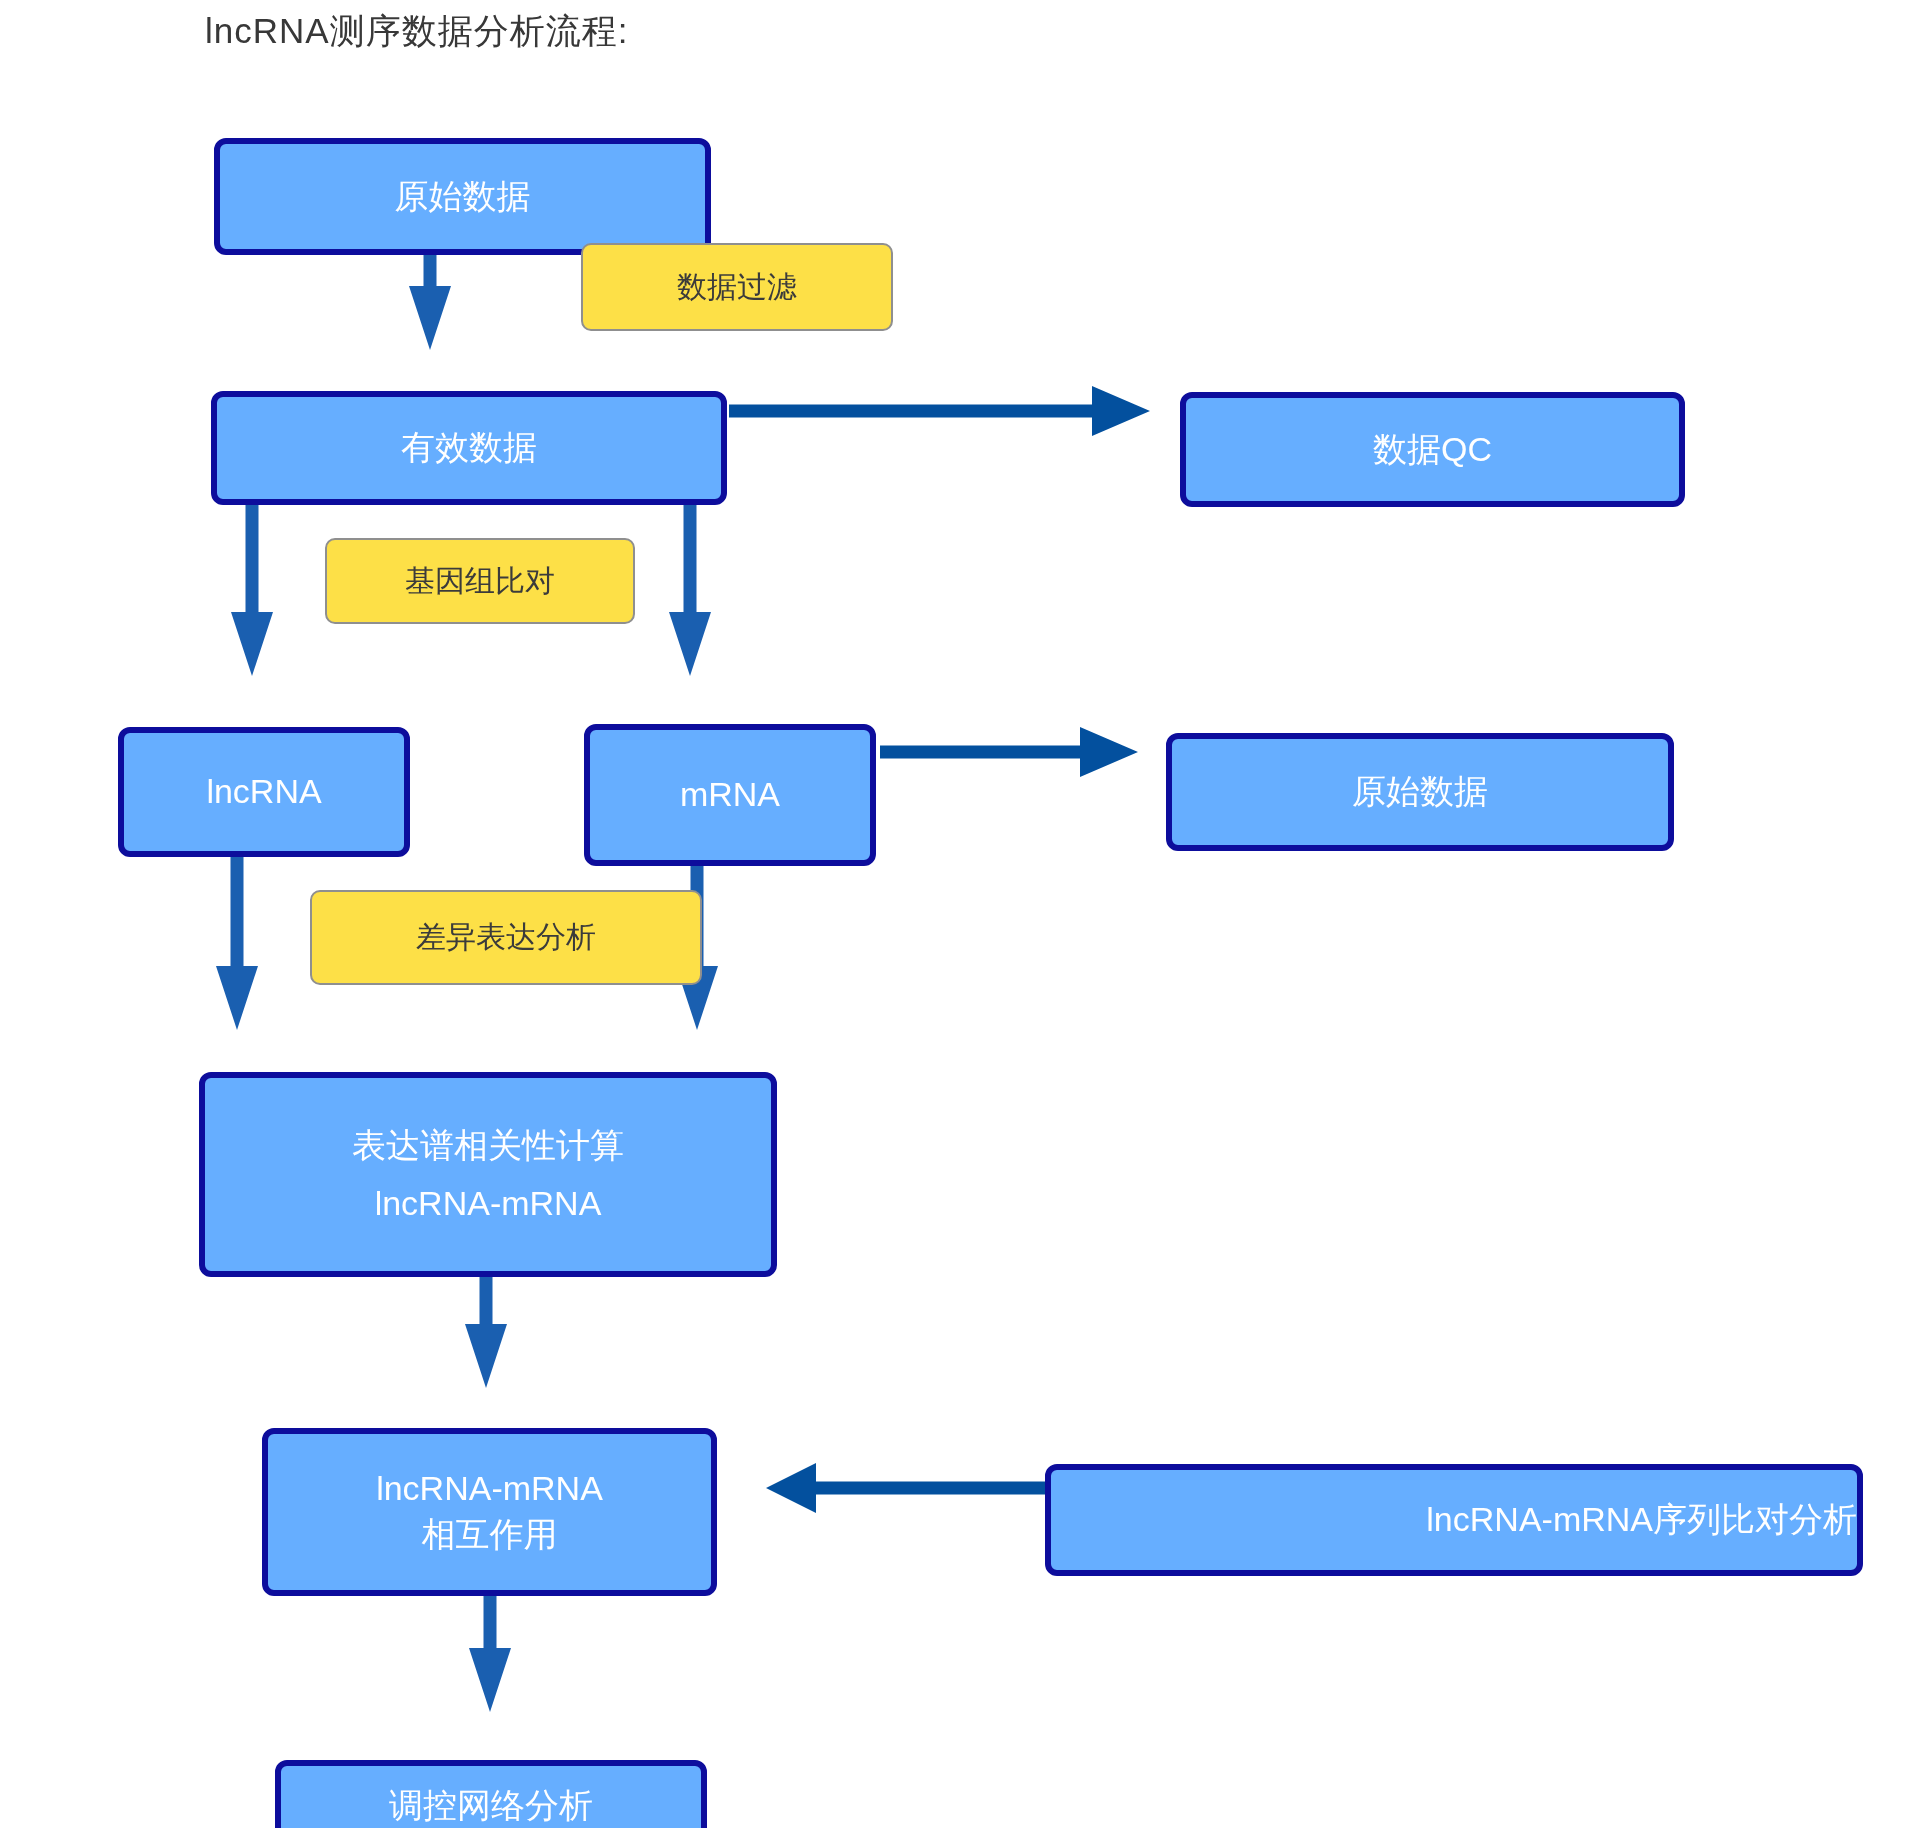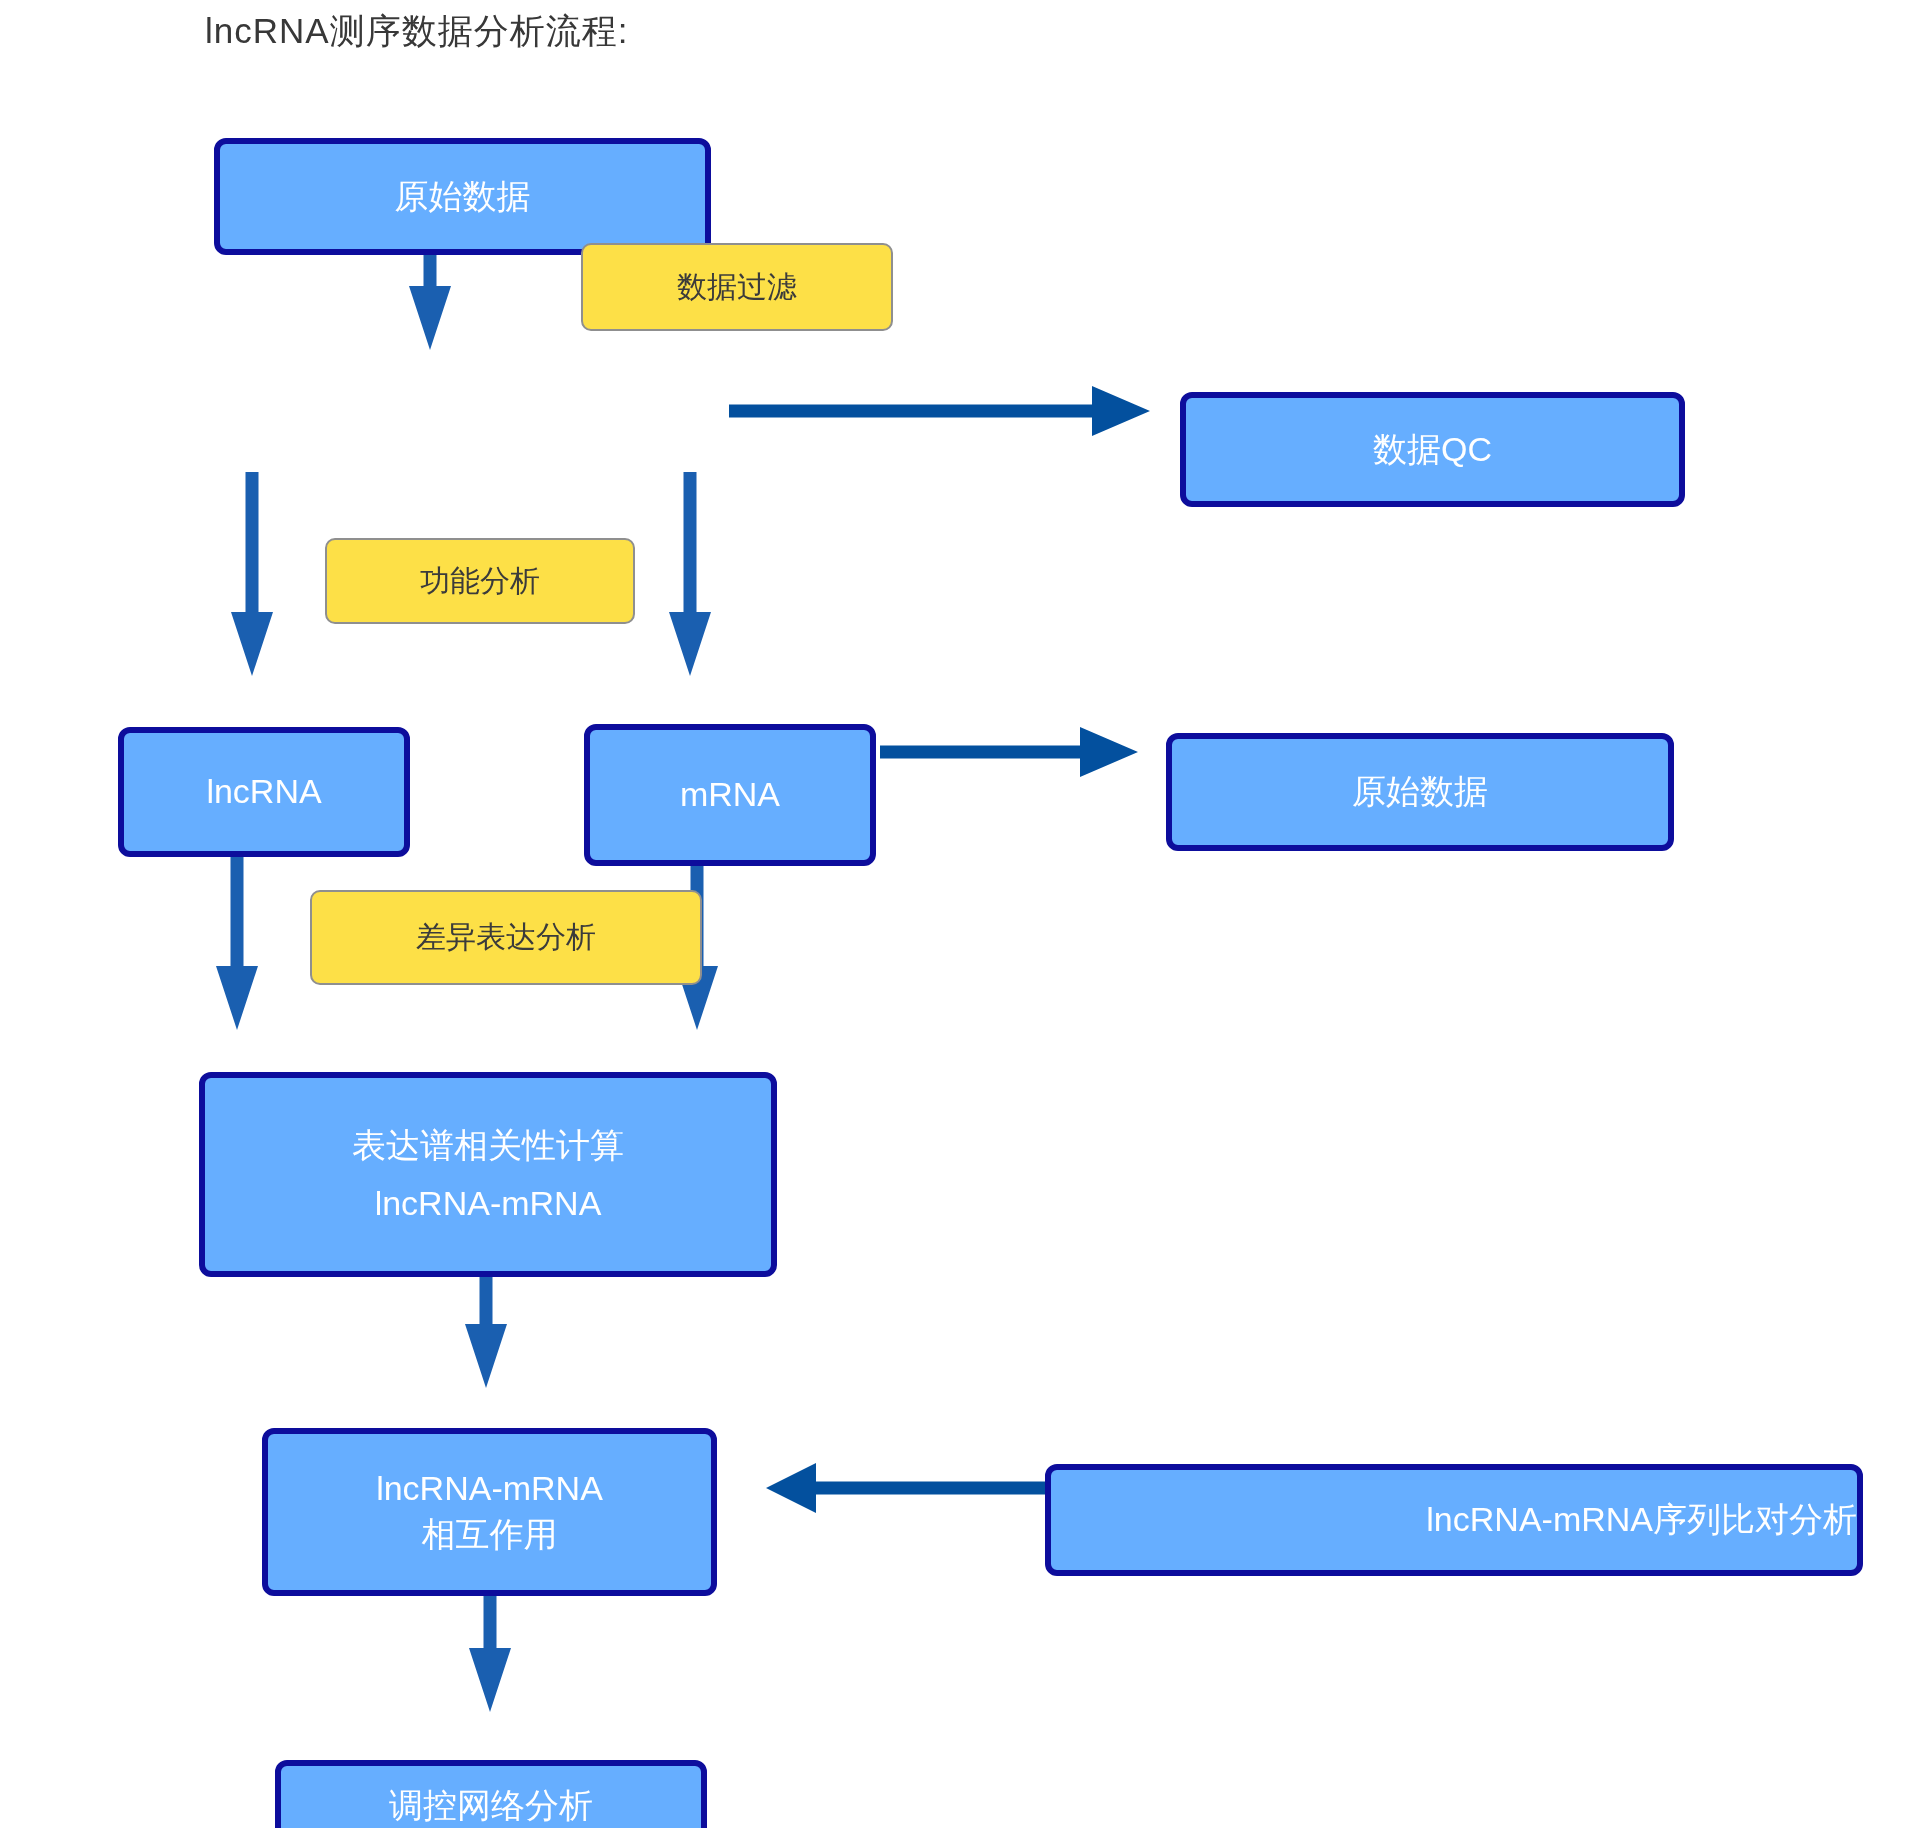--- a/index.html
+++ b/index.html
@@ -87,27 +87,30 @@
   </svg>
 
   <div class="node b-raw">
     <span>原始数据</span>
   </div>
 
   <div class="tag t-filter">
     <span>数据过滤</span>
   </div>
 
+  <div class="node b-valid">
+    <span>有效数据</span>
+  </div>
 
   <div class="node b-qc">
     <span>数据QC</span>
   </div>
 
   <div class="tag t-align">
-    <span>功能分析</span>
+    <span>基因组比对</span>
   </div>
 
   <div class="node b-lncrna">
     <span>lncRNA</span>
   </div>
 
   <div class="node b-mrna">
     <span>mRNA</span>
   </div>
 

